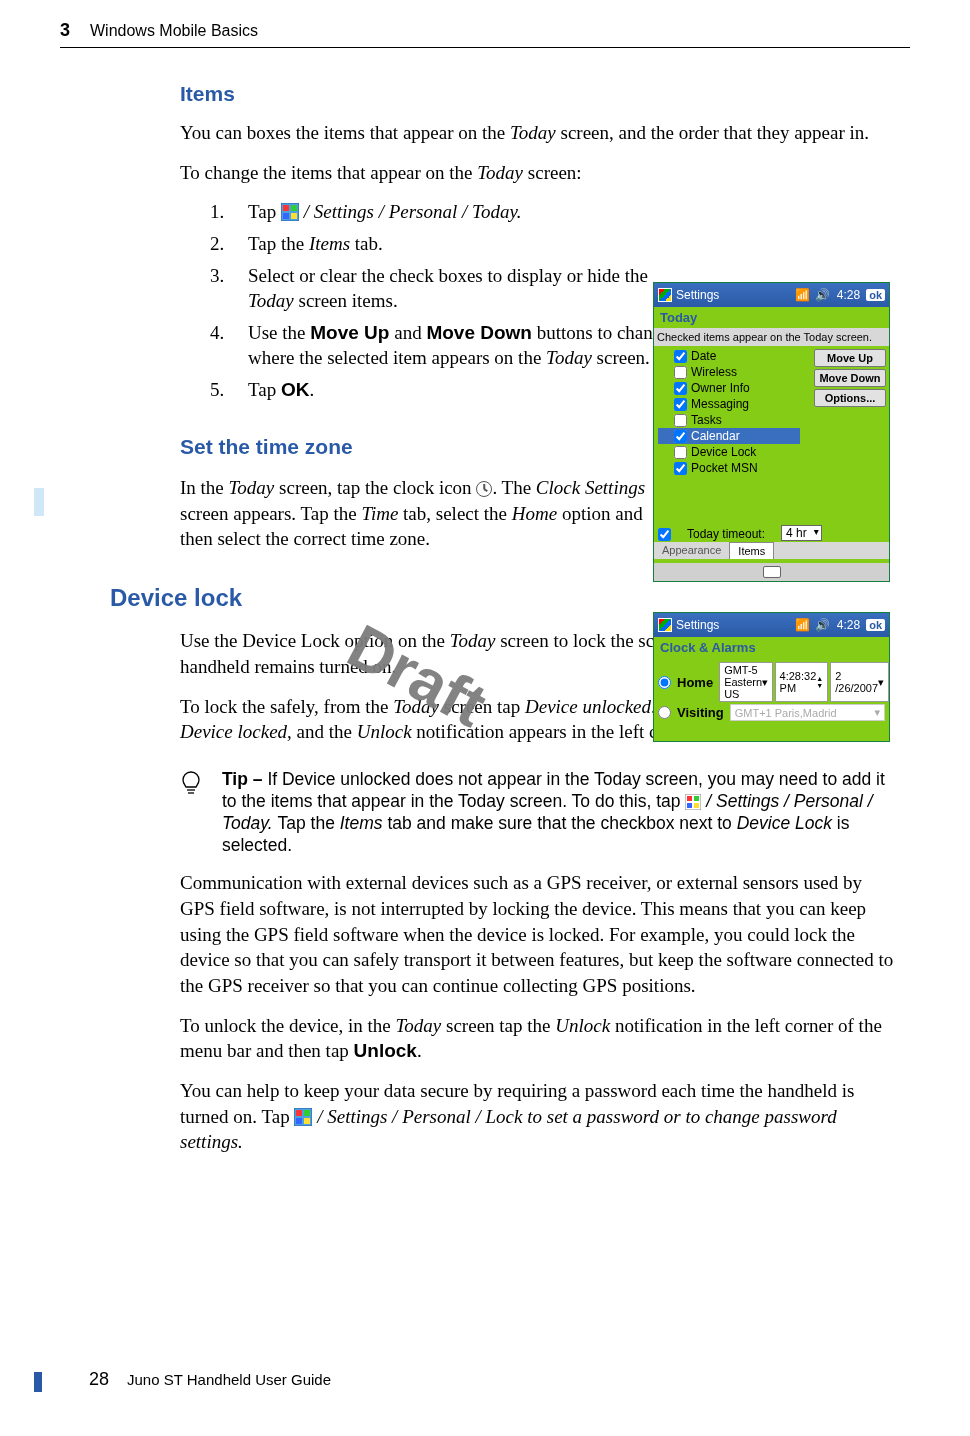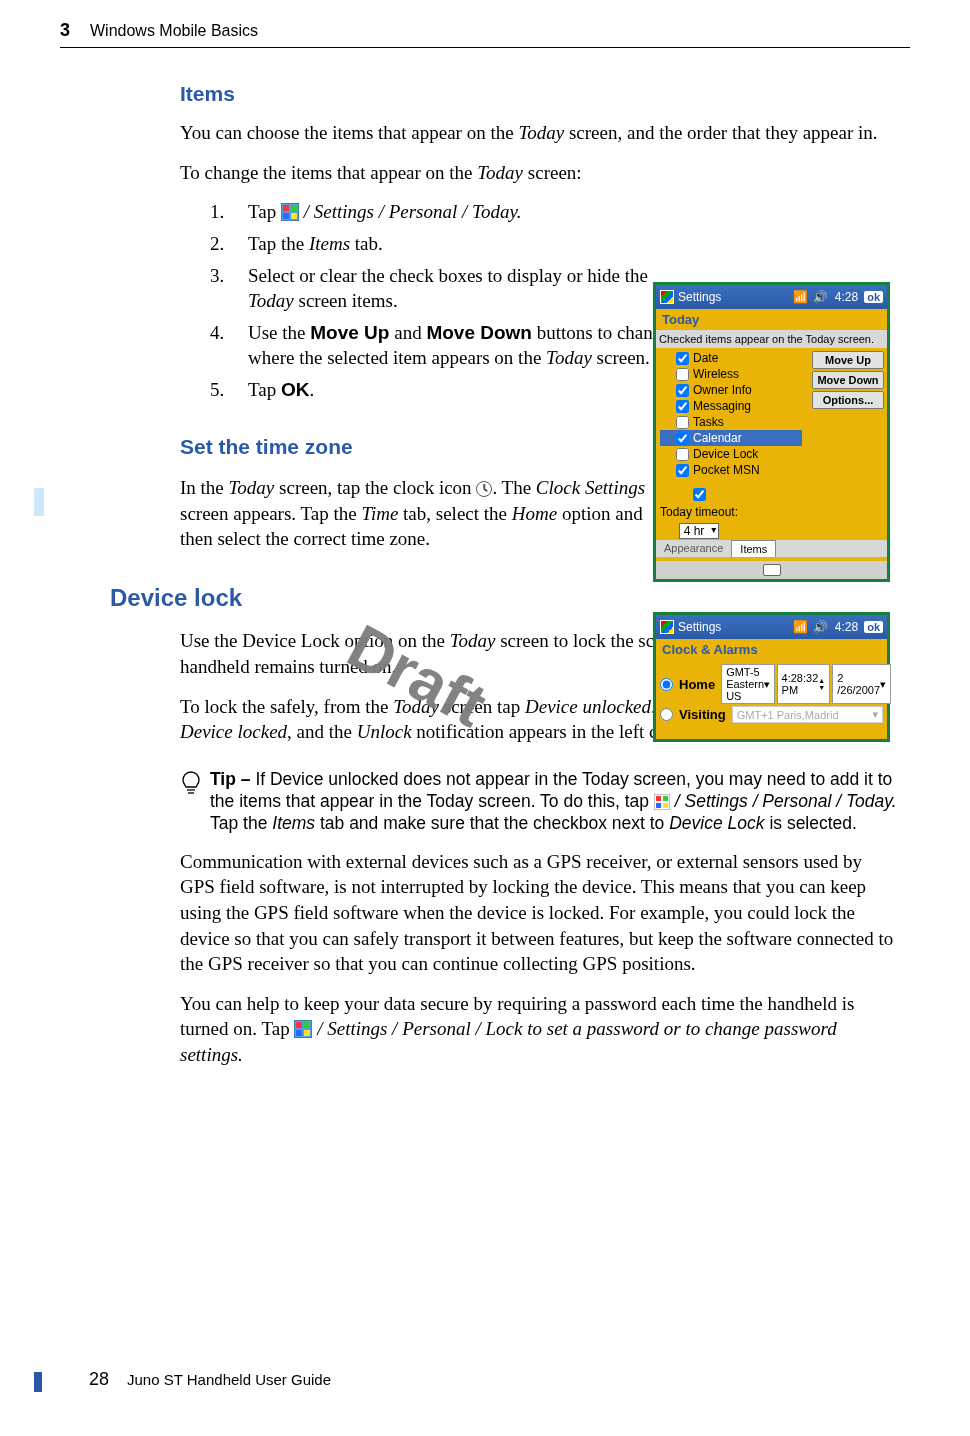--- a/index.html
+++ b/index.html
@@ -14,48 +14,48 @@
   .body { font-size: 19px; line-height: 1.35; }
   .para { margin-bottom: 14px; }
   .ol { margin-left: 30px; margin-bottom: 18px; }
   .ol .li { display: flex; gap: 16px; margin-bottom: 6px; font-size: 19px; line-height: 1.35; }
   .ol .num { min-width: 22px; }
   .ital { font-style: italic; }
   .bold { font-family: Arial, sans-serif; font-weight: bold; }
   .start-icon { display: inline-block; vertical-align: -3px; }
   .h-timezone { color: #2a5aa7; font-family: Arial, sans-serif; font-weight: bold; font-size: 21px; margin: 30px 0 14px 0; }
   .h-device { color: #2a5aa7; font-family: Arial, sans-serif; font-weight: bold; font-size: 24px; margin: 30px 0 14px -70px; }
-  .tip-row { display: flex; gap: 8px; margin-bottom: 14px; margin-top: 24px; }
+  .tip-row { display: flex; gap: 20px; margin-bottom: 14px; margin-top: 24px; }
   .tip-icon { font-size: 22px; padding-top: 2px; }
   .tip-text { font-family: Arial, sans-serif; font-size: 17.5px; line-height: 1.25; }
   .tip-ital { font-style: italic; }
   .watermark { position: absolute; left: 345px; top: 640px; font-family: Arial, sans-serif; font-size: 62px; font-weight: bold; color: #7d7d7d; transform: rotate(28deg); pointer-events: none; opacity: 0.95; }
   .footer { position: absolute; bottom: 46px; left: 60px; display: flex; align-items: baseline; gap: 18px; }
   .page-num { font-family: Arial, sans-serif; font-weight: normal; font-size: 18px; margin-left: 29px; }
   .footer-title { font-family: Arial, sans-serif; font-size: 15px; }
   .footer-bar { position: absolute; bottom: 44px; left: 34px; width: 8px; height: 20px; background: #2a5aa7; }
   .side-bar-marker { position: absolute; left: 34px; top: 488px; width: 10px; height: 28px; background: #cfe7f6; }
 
   
-  .shot { position: absolute; background: #eab308; border: 3px solid #15803d; font-family: Tahoma, Arial, sans-serif; font-size: 12px; }
+  .shot { position: absolute; background: #84cc16; border: 1px solid #15803d; font-family: Tahoma, Arial, sans-serif; font-size: 12px; }
   .shot1 { right: 10px; top: 200px; width: 237px; height: 300px; }
   .titlebar { background: linear-gradient(#3a6fbf,#2a5aa7); color: #fff; height: 24px; display: flex; align-items: center; justify-content: space-between; padding: 0 4px; font-size: 12px; }
   .tb-left { display: flex; align-items: center; gap: 4px; }
   .tb-right { display: flex; align-items: center; gap: 6px; }
   .flag { width: 14px; height: 14px; background: linear-gradient(135deg,#f00 25%,#0a0 25% 50%,#06f 50% 75%,#fd0 75%); border:1px solid #fff; }
   .okbtn { background:#fff; color:#2a5aa7; border-radius:2px; padding:0 3px; font-weight:bold; font-size:11px;}
   .subhead { color: #2a5aa7; font-weight: bold; padding: 3px 6px; font-size: 13px; }
   .grayband { background: #d8d8d8; font-size: 11px; padding: 3px 3px; }
   .listpane { padding: 2px 4px; }
   .chkrow { display: flex; align-items: center; gap: 4px; padding: 1px 16px; font-size: 12px; }
   .chkrow input { width: 13px; height: 13px; }
   .selected { background: #3a6fbf; color: #fff; }
   .sidebtns { position: absolute; right: 3px; top: 66px; width: 72px; display: flex; flex-direction: column; gap: 2px; }
   .sidebtn { background: #e2e2e2; border: 1px solid #777; border-radius: 2px; font-size: 11px; text-align: center; padding: 2px 0; font-weight: bold; }
-  .timeout { position: absolute; left: 4px; bottom: 40px; display: flex; align-items: center; gap: 4px; font-size: 12px; flex-direction: column; }
+  .timeout { position: absolute; left: 4px; bottom: 40px; display: flex; align-items: flex-end; gap: 16px; font-size: 12px; }
   .dropdown { border: 1px solid #666; padding: 0 14px 0 4px; position: relative; background:#fff; }
   .dropdown::after { content:"▾"; position:absolute; right:2px; font-size:10px; }
   .tabsrow { position: absolute; left: 0; bottom: 22px; width: 100%; background: #d8d8d8; display: flex; font-size: 11px; }
   .tab { padding: 2px 8px; color: #555; }
   .tab.active { background: #fff; color: #000; border: 1px solid #888; border-bottom: none; }
   .bottombar { position:absolute; left:0; bottom:0; width:100%; height:18px; background:#d0d0d0; display:flex; align-items:center; justify-content:center; }
   .kbd { width:18px;height:12px;border:1px solid #666;border-radius:2px; background:#fff;}
 
   .shot2 { right: 10px; top: 530px; width: 237px; height: 130px; }
   .clocksub { color:#2a5aa7; font-weight:bold; padding:3px 6px; font-size:13px;}
@@ -82,21 +82,21 @@
   <hr class="rule">
 
   <div class="side-bar-marker"></div>
 
   <div class="content">
 
     <div class="h-items">Items</div>
 
     <div class="body">
       <div class="para">
-        <span>You can choose the items that appear on the </span><span class="ital">Today</span><span> screen, and the order that they appear in.</span>
+        <span>You can boxes the items that appear on the </span><span class="ital">Today</span><span> screen, and the order that they appear in.</span>
       </div>
       <div class="para">
         <span>To change the items that appear on the </span><span class="ital">Today</span><span> screen:</span>
       </div>
 
       <div class="ol" style="max-width:480px;">
         <div class="li">
           <span class="num">1.</span>
           <span>
             <span>Tap </span>
@@ -160,20 +160,23 @@
               <rect x="9" y="2" width="5" height="5" fill="#3c3"></rect>
               <rect x="2" y="9" width="5" height="5" fill="#36f"></rect>
               <rect x="9" y="9" width="5" height="5" fill="#fd3"></rect>
             </svg>
           <span class="tip-ital"> / Settings / Personal  / Today. </span>
           <span>Tap the </span><span class="tip-ital">Items</span><span> tab and make sure that the checkbox next to </span><span class="tip-ital">Device Lock</span><span> is selected.</span>
         </div>
       </div>
 
       <div class="para">Communication with external devices such as a GPS receiver, or external sensors used by GPS field software, is not interrupted by locking the device. This means that you can keep using the GPS field software when the device is locked. For example, you could lock the device so that you can safely transport it between features, but keep the software connected to the GPS receiver so that you can continue collecting GPS positions.</div>
+      <div class="para">
+        <span>To unlock the device, in the </span><span class="ital">Today</span><span> screen tap the </span><span class="ital">Unlock</span><span> notification in the left corner of the menu bar and then tap </span><span class="bold">Unlock</span><span>.</span>
+      </div>
       <div class="para">
         <span>You can help to keep your data secure by requiring a password each time the handheld is turned on. Tap </span>
         <svg class="start-icon" width="18" height="18">
             <rect x="0" y="0" width="18" height="18" fill="#4aa3e0" stroke="#2a5aa7"></rect>
             <rect x="2" y="2" width="6" height="6" fill="#f33"></rect>
             <rect x="10" y="2" width="6" height="6" fill="#3c3"></rect>
             <rect x="2" y="10" width="6" height="6" fill="#36f"></rect>
             <rect x="10" y="10" width="6" height="6" fill="#fd3"></rect>
           </svg>
         <span class="ital"> / Settings / Personal / Lock to set a password or to change password settings.</span>

